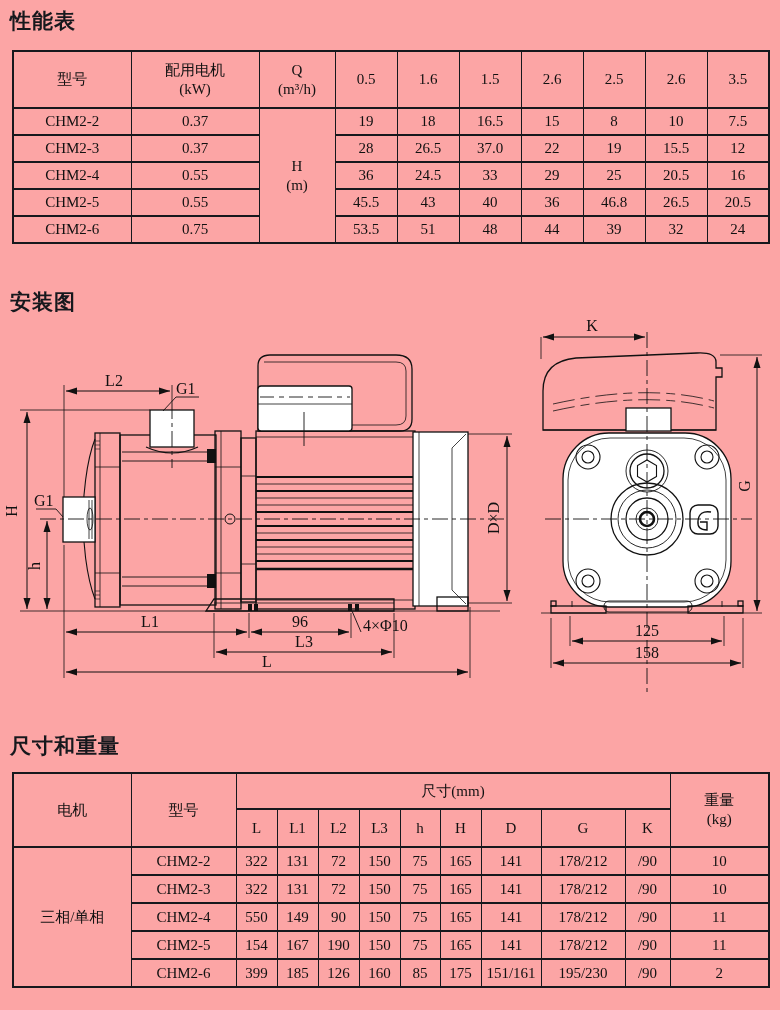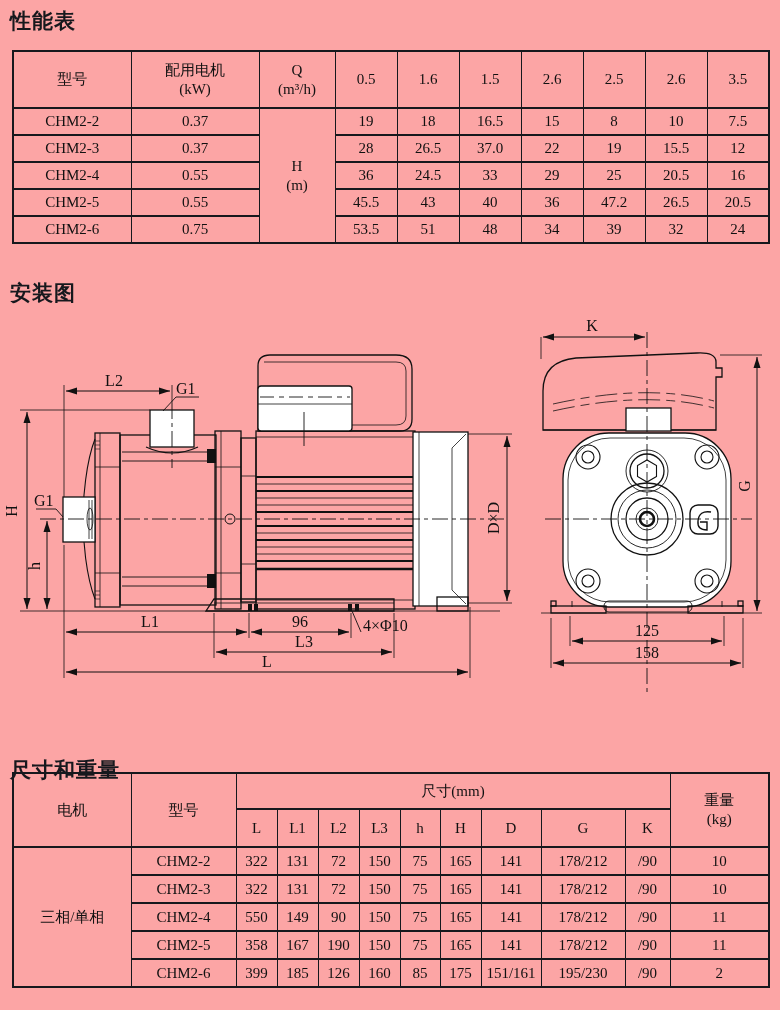--- a/index.html
+++ b/index.html
@@ -99,39 +99,39 @@
       <td>20.5</td>
       <td>16</td>
     </tr>
     <tr class="dr">
       <td>CHM2-5</td>
       <td>0.55</td>
       <td>45.5</td>
       <td>43</td>
       <td>40</td>
       <td>36</td>
-      <td>47.2</td>
+      <td>46.8</td>
       <td>26.5</td>
       <td>20.5</td>
     </tr>
     <tr class="dr">
       <td>CHM2-6</td>
       <td>0.75</td>
       <td>53.5</td>
       <td>51</td>
       <td>48</td>
-      <td>34</td>
+      <td>44</td>
       <td>39</td>
       <td>32</td>
       <td>24</td>
     </tr>
   </tbody>
     </table>
 
-  <h2 class="sec-title" style="top:279px">安装图</h2>
+  <h2 class="sec-title" style="top:288px">安装图</h2>
 
   <svg class="diagram" width="780" height="395" viewBox="0 315 780 395">
     <defs>
       <marker id="arr" markerWidth="12" markerHeight="9" refX="11" refY="4.5" orient="auto-start-reverse" markerUnits="userSpaceOnUse">
         <path d="M0,1 L11,4.5 L0,8 Z" fill="#111"></path>
       </marker>
     </defs>
 
     <g stroke="#111" fill="none" stroke-width="1.3">
 
@@ -311,21 +311,21 @@
       <text x="304" y="647" text-anchor="middle">L3</text>
       <text x="267" y="667" text-anchor="middle">L</text>
       <text x="499" y="518" transform="rotate(-90 499 518)" text-anchor="middle">D×D</text>
       <text x="592" y="331" text-anchor="middle">K</text>
       <text x="750" y="486" transform="rotate(-90 750 486)" text-anchor="middle">G</text>
       <text x="647" y="636" text-anchor="middle">125</text>
       <text x="647" y="658" text-anchor="middle">158</text>
     </g>
   </svg>
 
-  <h2 class="sec-title" style="top:756px">尺寸和重量</h2>
+  <h2 class="sec-title" style="top:732px">尺寸和重量</h2>
 
   <table class="t2">
     <colgroup>
       <col style="width:118px">
         <col style="width:105px">
       <col style="width:41px">
         <col style="width:41px">
         <col style="width:41px">
         <col style="width:41px">
       <col style="width:40px">
@@ -391,21 +391,21 @@
       <td>150</td>
       <td>75</td>
       <td>165</td>
       <td>141</td>
       <td>178/212</td>
       <td>/90</td>
       <td>11</td>
     </tr>
     <tr class="dr">
       <td>CHM2-5</td>
-      <td>358</td>
+      <td>154</td>
       <td>167</td>
       <td>190</td>
       <td>150</td>
       <td>75</td>
       <td>165</td>
       <td>141</td>
       <td>178/212</td>
       <td>/90</td>
       <td>11</td>
     </tr>

